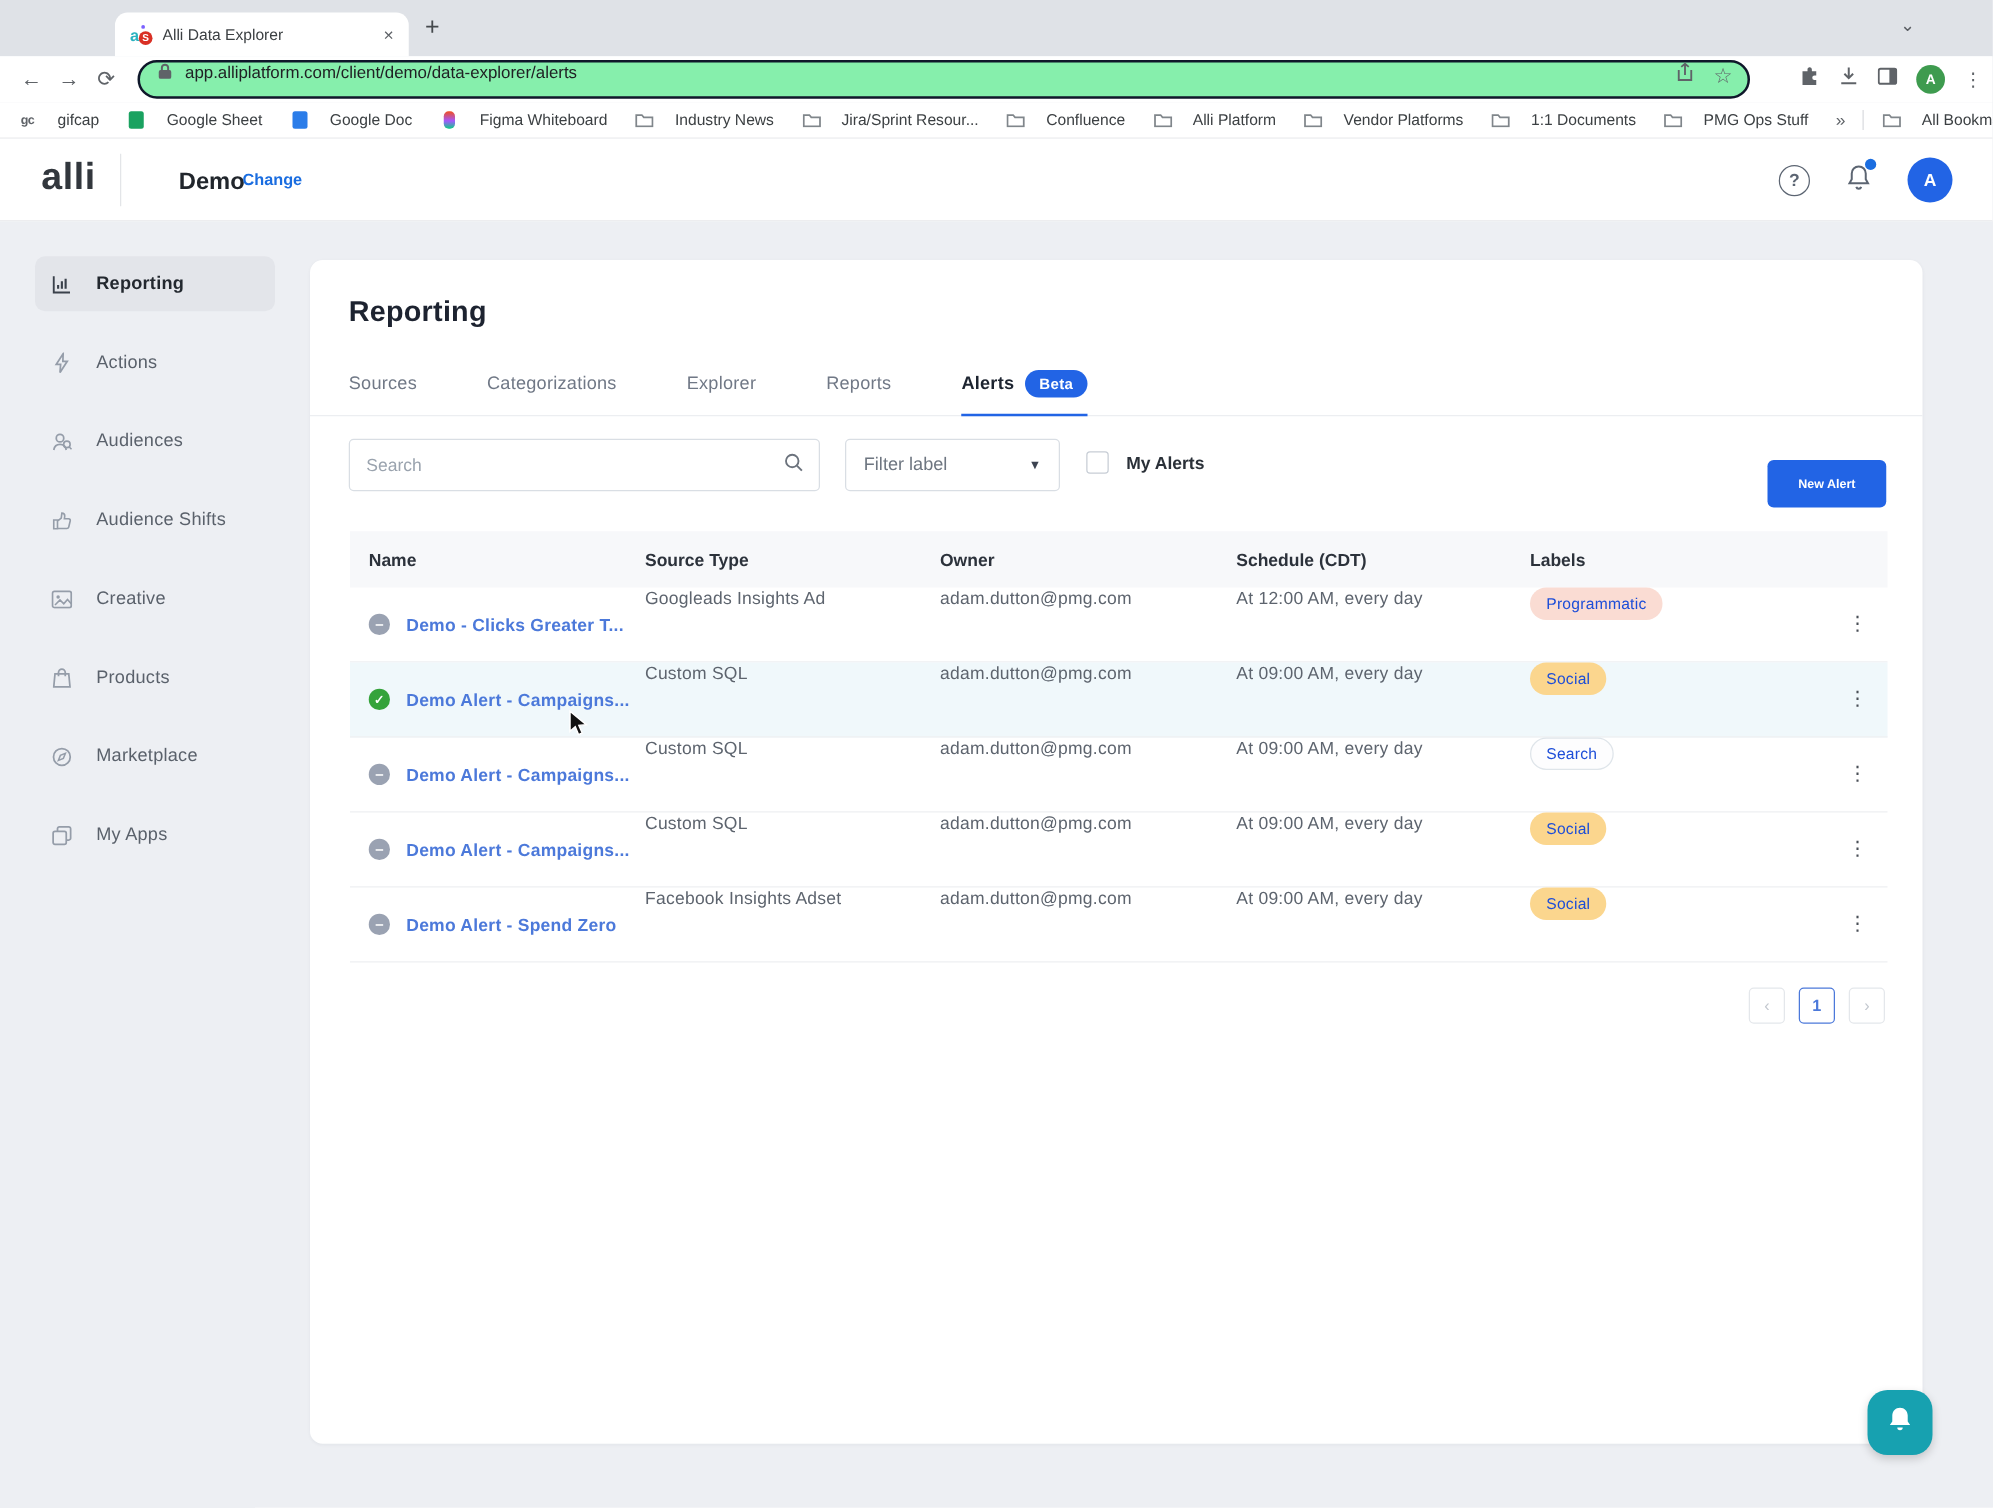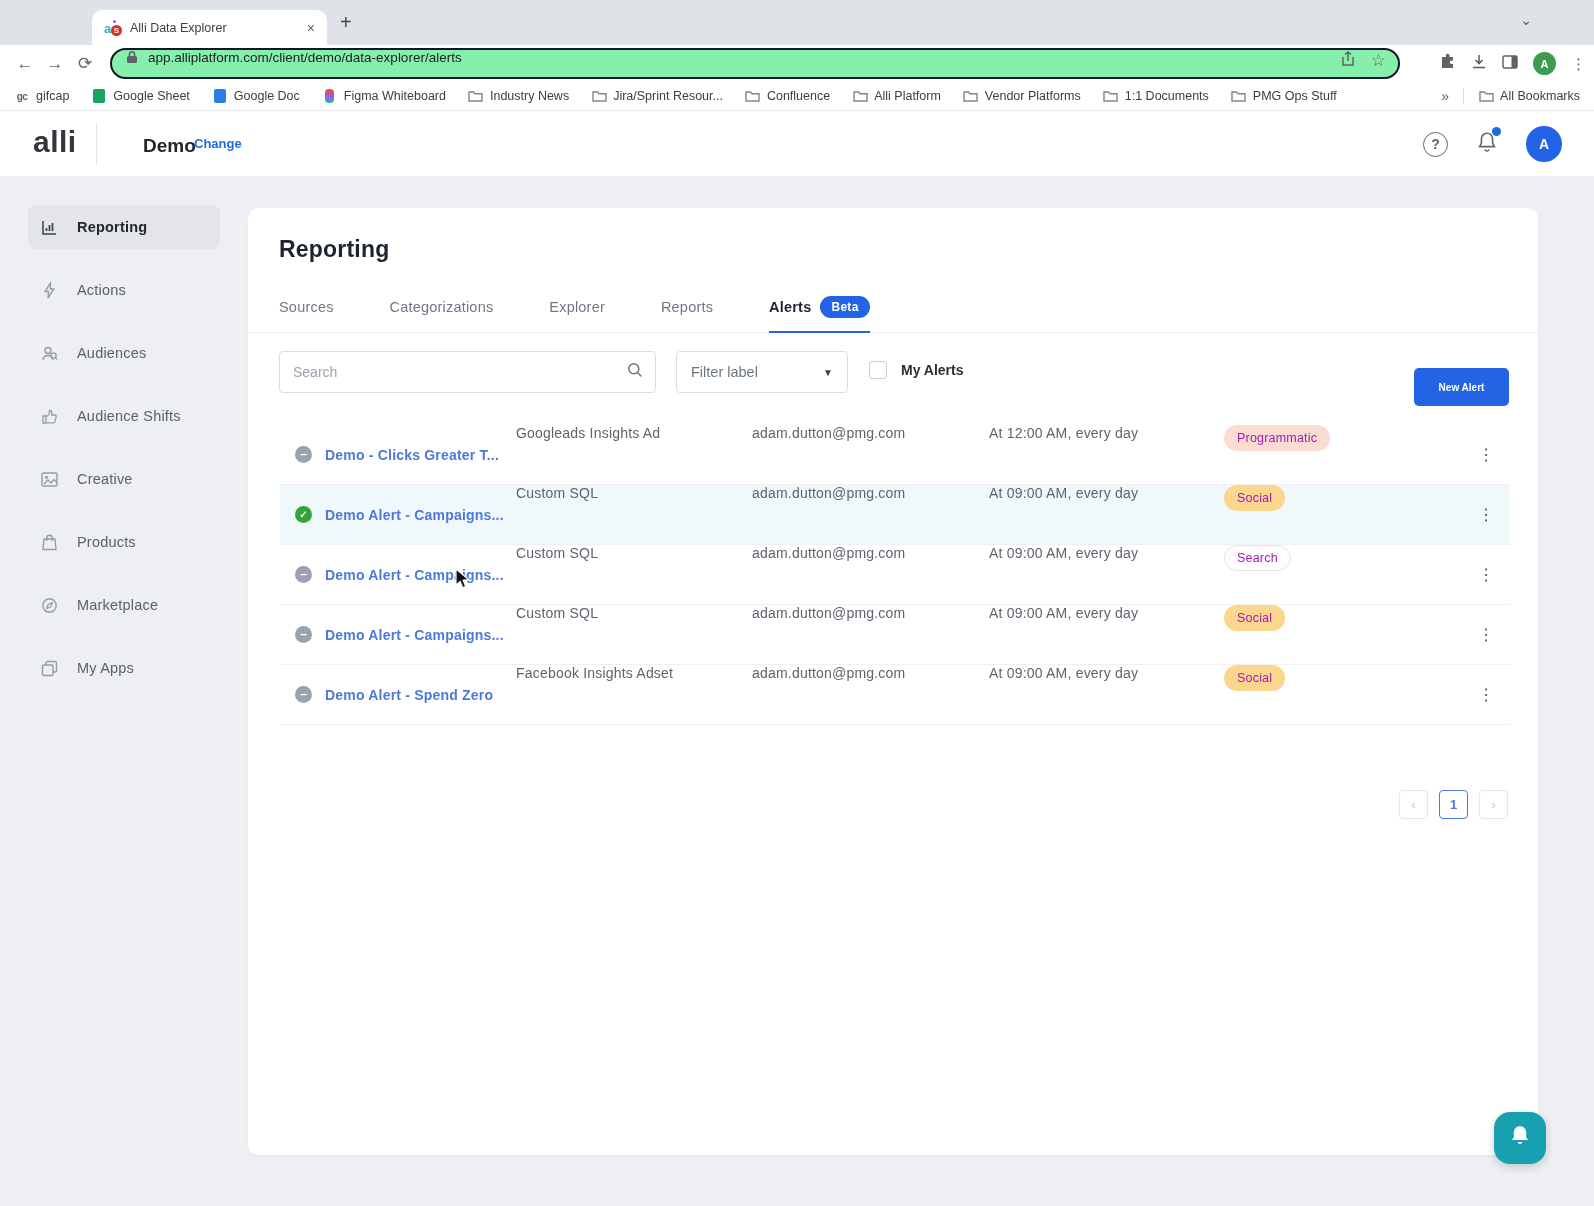--- a/index.html
+++ b/index.html
@@ -26,21 +26,21 @@
   .omnibox { position:absolute; left:110px; top:3px; width:1290px; height:31px; border-radius:16px;
     border:2px solid #0f172a; background:#86efac; display:flex; align-items:flex-start; padding:0 12px 0 14px; }
   .url { font-size:13.5px; color:#202124; margin-left:10px; flex:1; }
   .omni-actions { display:flex; gap:16px; align-items:center; color:#5f6368; }
   .toolbar-right { position:absolute; right:8px; top:0; height:37px; display:flex; align-items:center; gap:15px; color:#5f6368; }
   .chrome-avatar { width:23px; height:23px; border-radius:50%; background:#3e9b4f; color:#fff;
     font-size:11px; font-weight:700; display:flex; align-items:center; justify-content:center; }
 
   .bookmarks { position:absolute; left:0; top:82px; width:1594px; height:29px; background:#fff;
     border-bottom:1px solid #e9eaec; display:flex; align-items:center; padding:0 10px 0 14px; }
-  .bm { display:flex; align-items:center; gap:6px; margin-right:22px; font-size:12.5px; color:#3c4043; white-space:nowrap; }
+  .bm { display:flex; align-items:center; gap:16px; margin-right:22px; font-size:12.5px; color:#3c4043; white-space:nowrap; }
   .bm-ico { width:16px; height:16px; display:flex; align-items:center; justify-content:center; }
   .bm-gc { font-size:10px; font-weight:700; color:#5f6368; letter-spacing:-0.5px; }
   .bm-sheet { width:12px; height:14px; background:#1aa260; border-radius:2px; }
   .bm-doc { width:12px; height:14px; background:#2b7de9; border-radius:2px; }
   .bm-figma { width:9px; height:14px; border-radius:4px; background:linear-gradient(180deg,#f24e1e 0%,#a259ff 55%,#0acf83 100%); }
   .bm-right { margin-left:auto; display:flex; align-items:center; gap:14px; }
   .bm-sep { width:1px; height:16px; background:#dadce0; }
   .bm-more { color:#5f6368; font-size:14px; }
 
   
@@ -106,21 +106,21 @@
   .c-sch  { width:235px; }
   .c-lab  { width:210px; }
   .cell { font-size:14px; color:#5d646e; letter-spacing:0.2px; }
   .alert-link { font-size:14px; color:#4c79da; font-weight:600; letter-spacing:0.2px; white-space:nowrap; }
   .status { width:17px; height:17px; border-radius:50%; flex:0 0 17px; color:#fff; font-size:10px;
     display:flex; align-items:center; justify-content:center; font-weight:700; }
   .status-disabled { background:#9aa2b2; }
   .status-disabled::before { content:"–"; font-size:12px; margin-top:-1px; }
   .status-ok { background:#35a33b; }
   .status-ok::before { content:"✓"; }
-  .chip { display:inline-block; padding:6px 13px; border-radius:13px; font-size:12.5px; color:#a21caf; letter-spacing:0.2px; }
+  .chip { display:inline-block; padding:6px 13px; border-radius:13px; font-size:12.5px; color:#1d4ed8; letter-spacing:0.2px; }
   .chip-programmatic { background:#fadcd3; }
   .chip-social { background:#fbd68e; }
   .chip-search { background:#fdfdfe; border:1px solid #dfe5ea; padding:5px 12px; }
   .kebab { position:absolute; right:18px; top:50%; transform:translateY(-50%); color:#4a4f57;
     font-size:16px; letter-spacing:0; line-height:0.55; text-align:center; width:14px; }
 
   .pagination { position:absolute; right:30px; top:582px; display:flex; gap:11px; }
   .pg-btn { width:29px; height:29px; border:1px solid #e4e7eb; border-radius:4px; background:#fff;
     display:flex; align-items:center; justify-content:center; font-size:13px; color:#c3c8cf; }
   .pg-btn.current { border-color:#4c79da; color:#4c79da; font-weight:600; }
@@ -417,20 +417,27 @@
       <span class="filter-caret">▼</span>
     </div>
     <label class="myalerts">
       <span class="checkbox"></span>
       <span class="myalerts-label">My Alerts</span>
     </label>
     <button class="new-alert-btn">New Alert</button>
   </div>
 
   <div class="table">
+    <div class="thead">
+      <span class="th c-name" style="gap:0">Name</span>
+      <span class="th c-src">Source Type</span>
+      <span class="th c-own">Owner</span>
+      <span class="th c-sch">Schedule (CDT)</span>
+      <span class="th c-lab">Labels</span>
+    </div>
 
     <div class="row">
       <span class="c-name">
         <span class="status status-disabled"></span>
         <a class="alert-link">Demo - Clicks Greater T...</a>
       </span>
       <span class="cell c-src">Googleads Insights Ad</span>
       <span class="cell c-own">adam.dutton@pmg.com</span>
       <span class="cell c-sch">At 12:00 AM, every day</span>
       <span class="c-lab"><span class="chip chip-programmatic">Programmatic</span></span>

